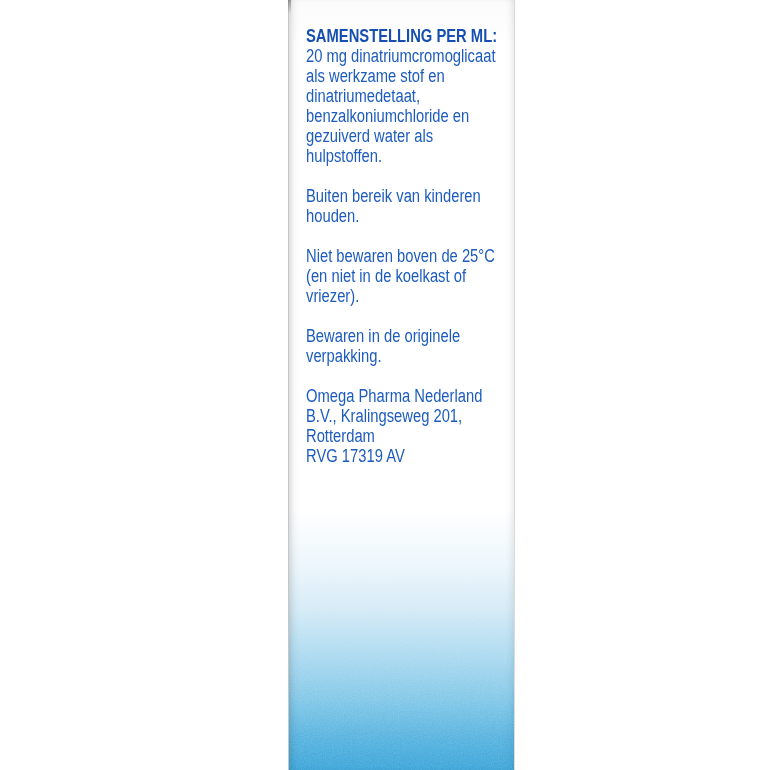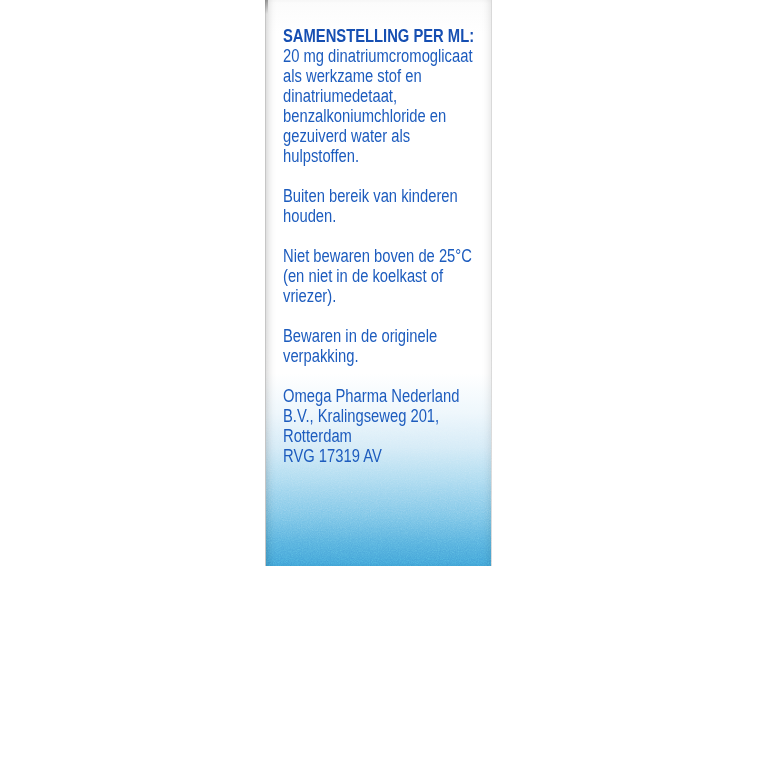--- a/index.html
+++ b/index.html
@@ -13,24 +13,24 @@
   }
   .scene {
     position: relative;
     width: 770px;
     height: 770px;
     background: #ffffff;
   }
   
   .panel {
     position: absolute;
-    left: 265px;
+    left: 288px;
     top: 0;
     width: 227px;
-    height: 566px;
+    height: 770px;
     box-sizing: border-box;
     background: linear-gradient(180deg,
       #fbfbfb 0%,
       #ffffff 6%,
       #ffffff 66%,
       #eef7fc 73%,
       #d5ebf7 79%,
       #abdaf0 85%,
       #7cc5e7 91%,
       #55aedd 96%,

